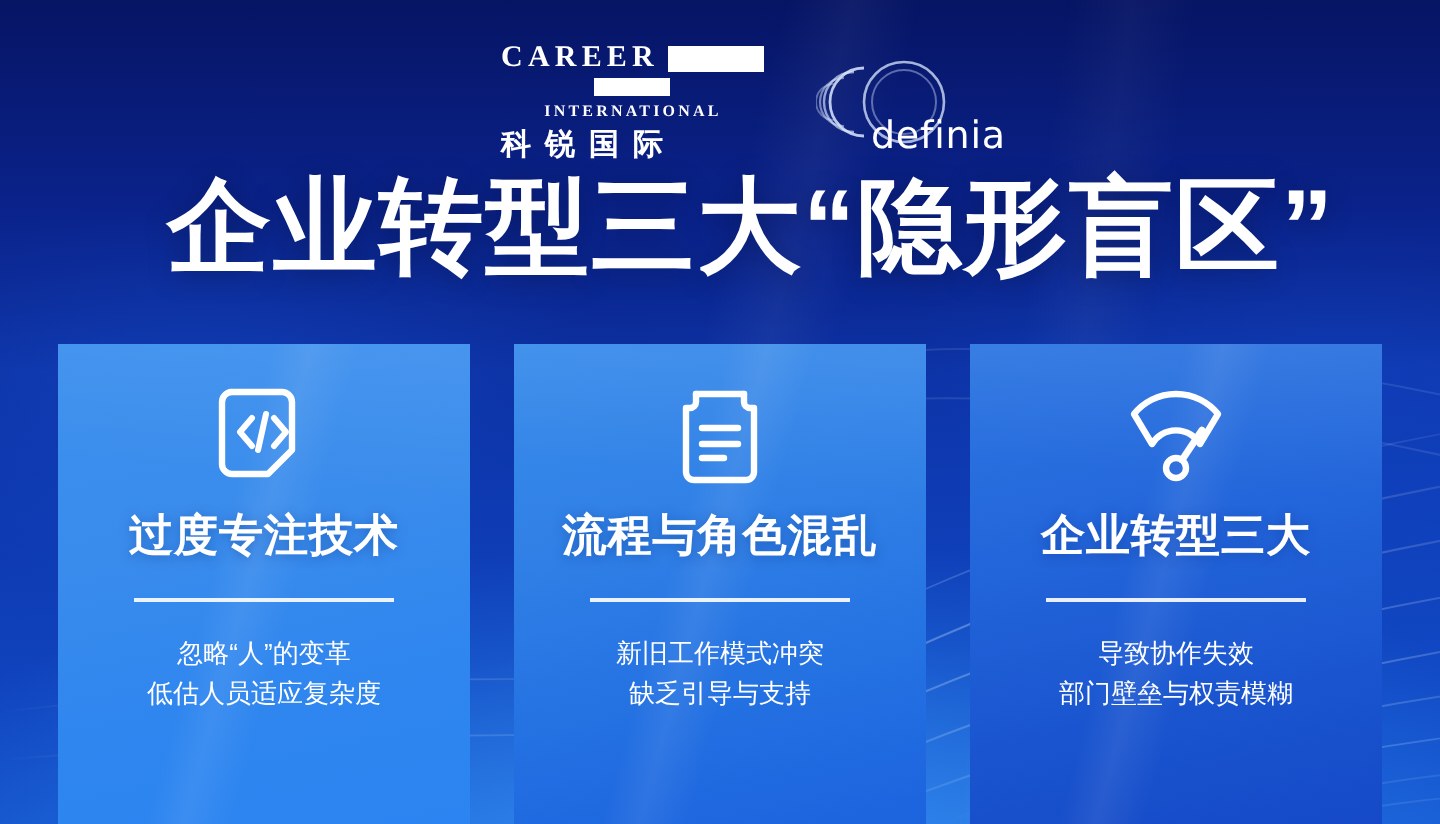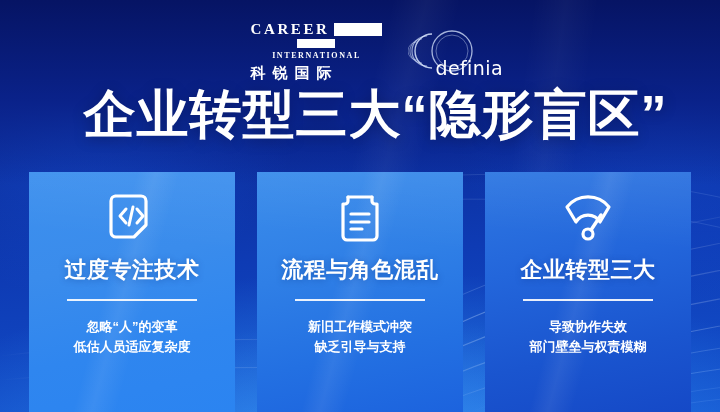--- a/index.html
+++ b/index.html
@@ -222,34 +222,35 @@
 
   .card-heading {
     margin-top: 13px;
     color: #ffffff;
     font-size: 22px;
     font-weight: 700;
     letter-spacing: .5px;
     line-height: 1;
     white-space: nowrap;
     text-shadow: 0 1px 6px rgba(0,40,120,.35);
+    font-family: Liberation Mono, monospace;
   }
 
   .card-rule {
     margin-top: 18px;
     width: 130px;
     height: 2px;
     background: rgba(255,255,255,.9);
   }
 
   .card-sub {
     margin-top: 16px;
     color: #ffffff;
     font-size: 13px;
-    font-weight: 700;
+    font-weight: 400;
     line-height: 1.55;
     text-align: center;
     white-space: nowrap;
   }
 </style>
 </head>
 <body>
 
 <div id="poster">
 

